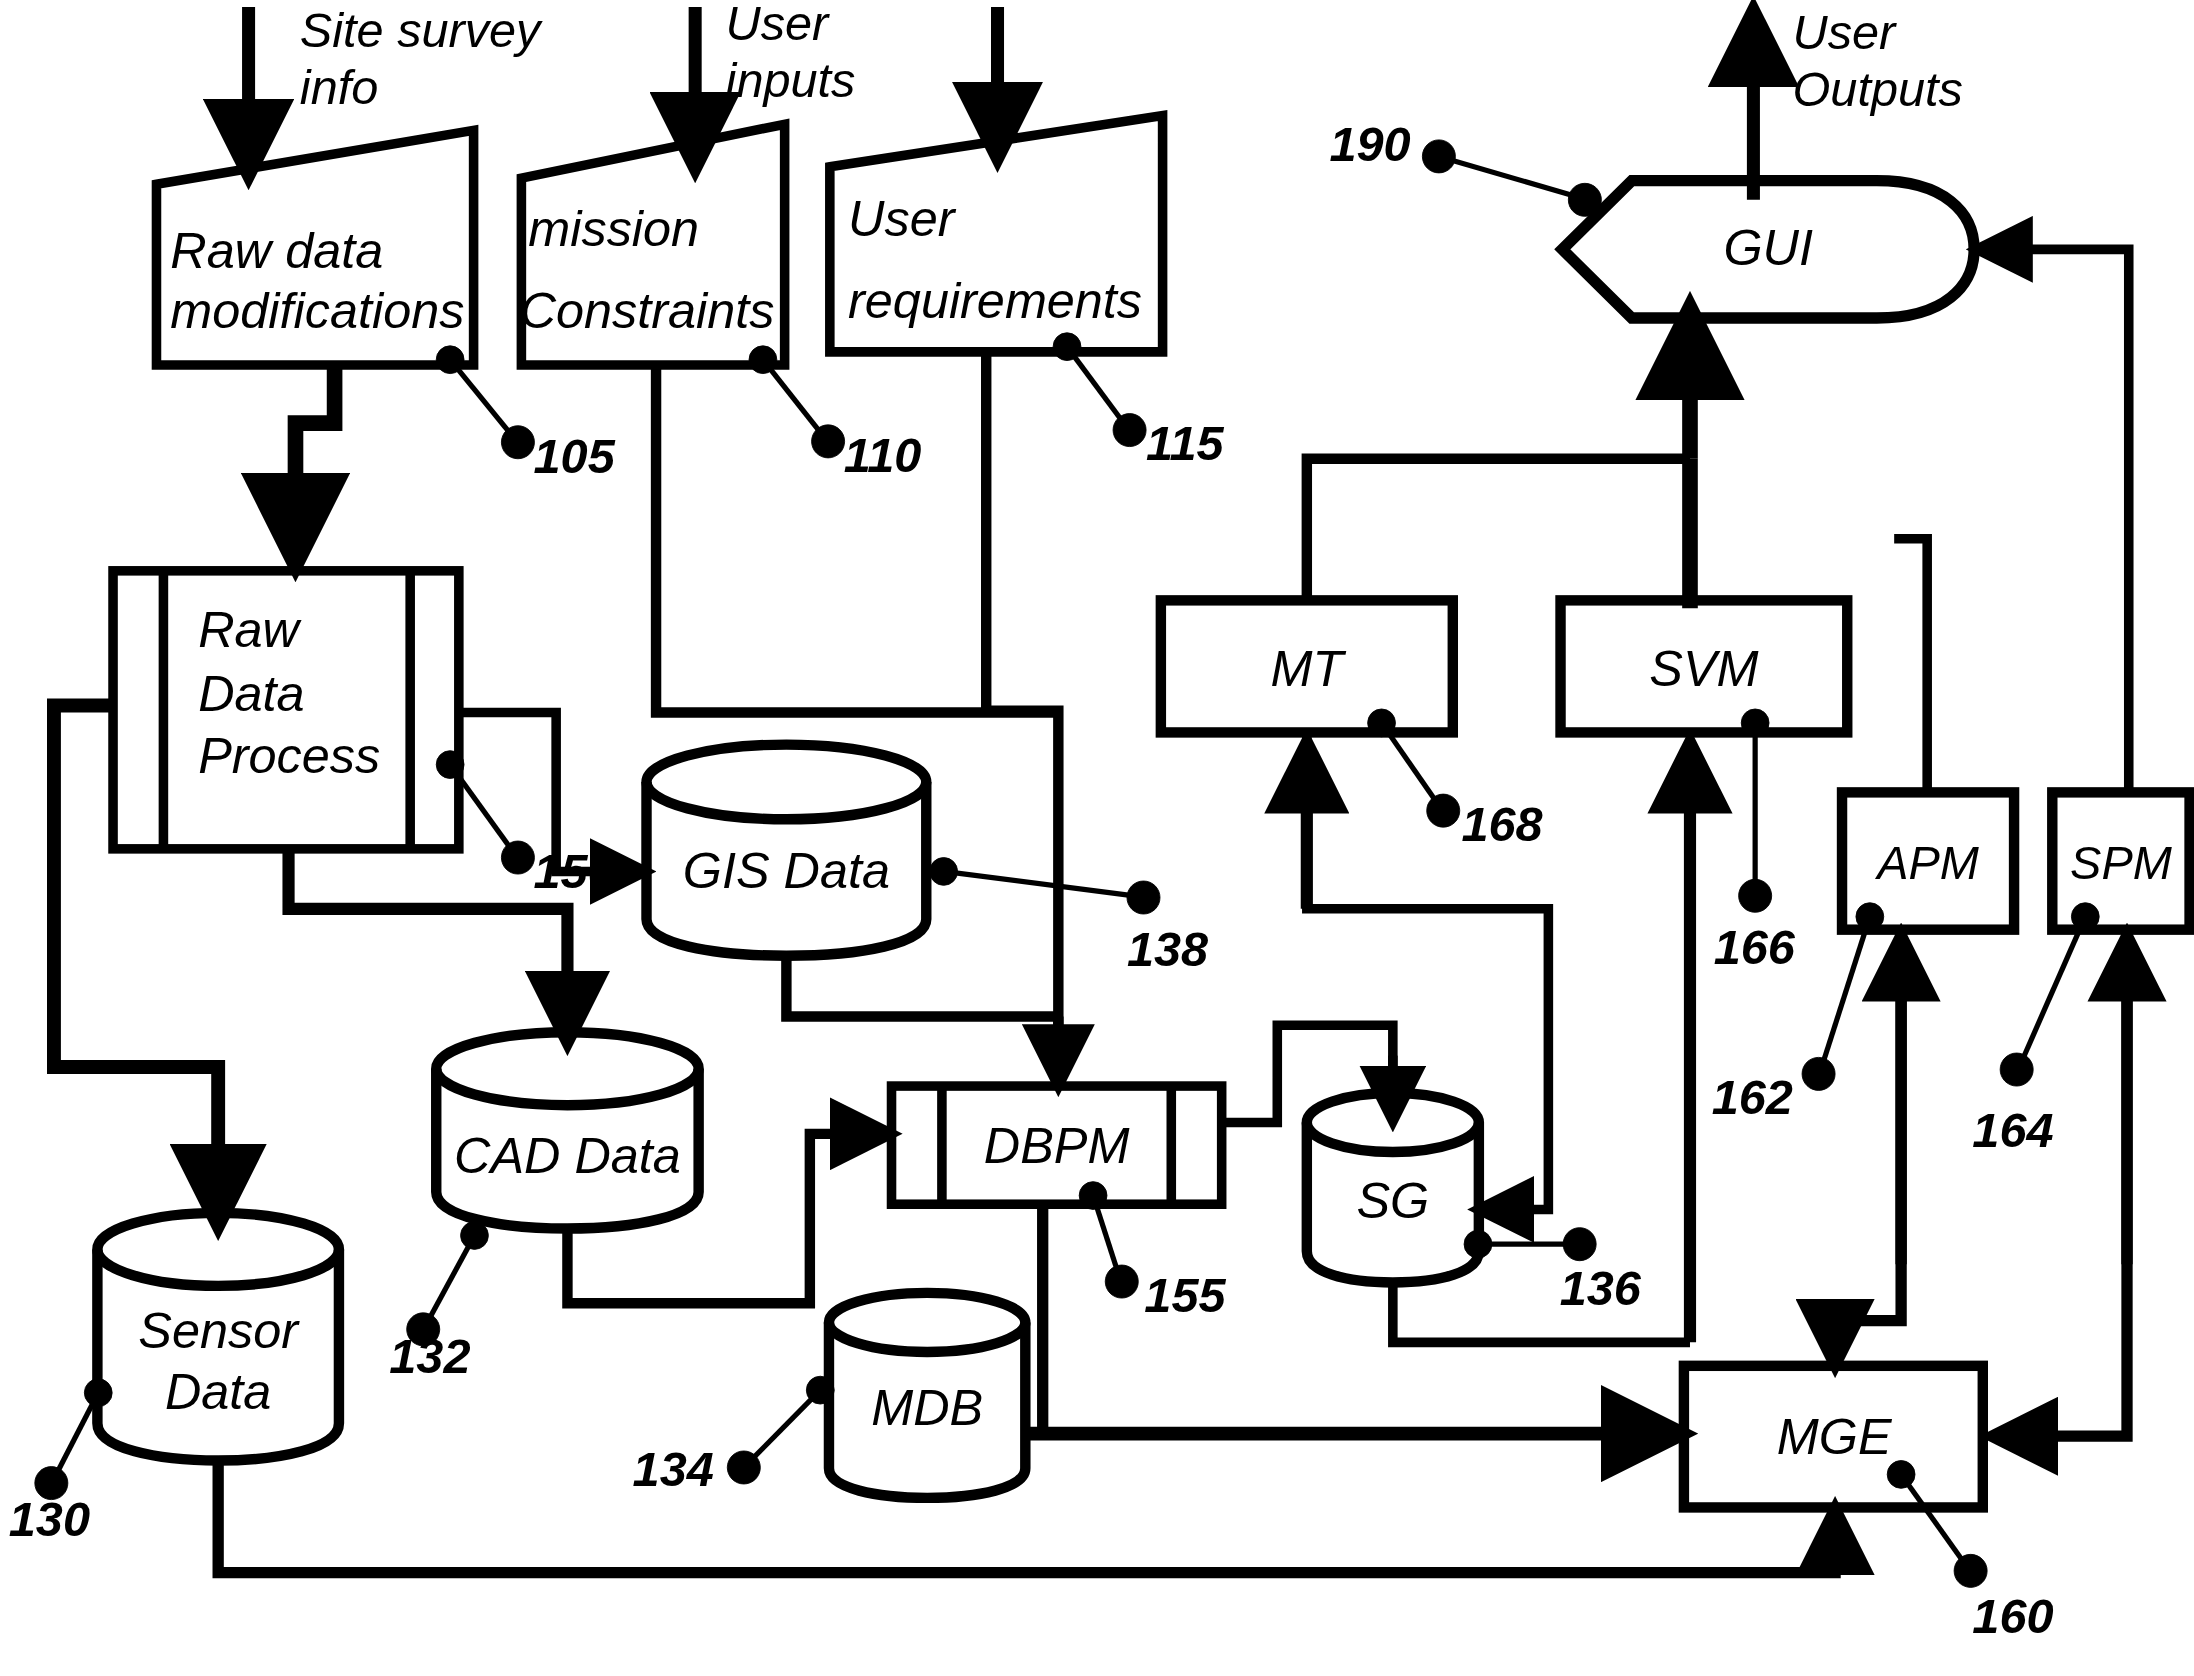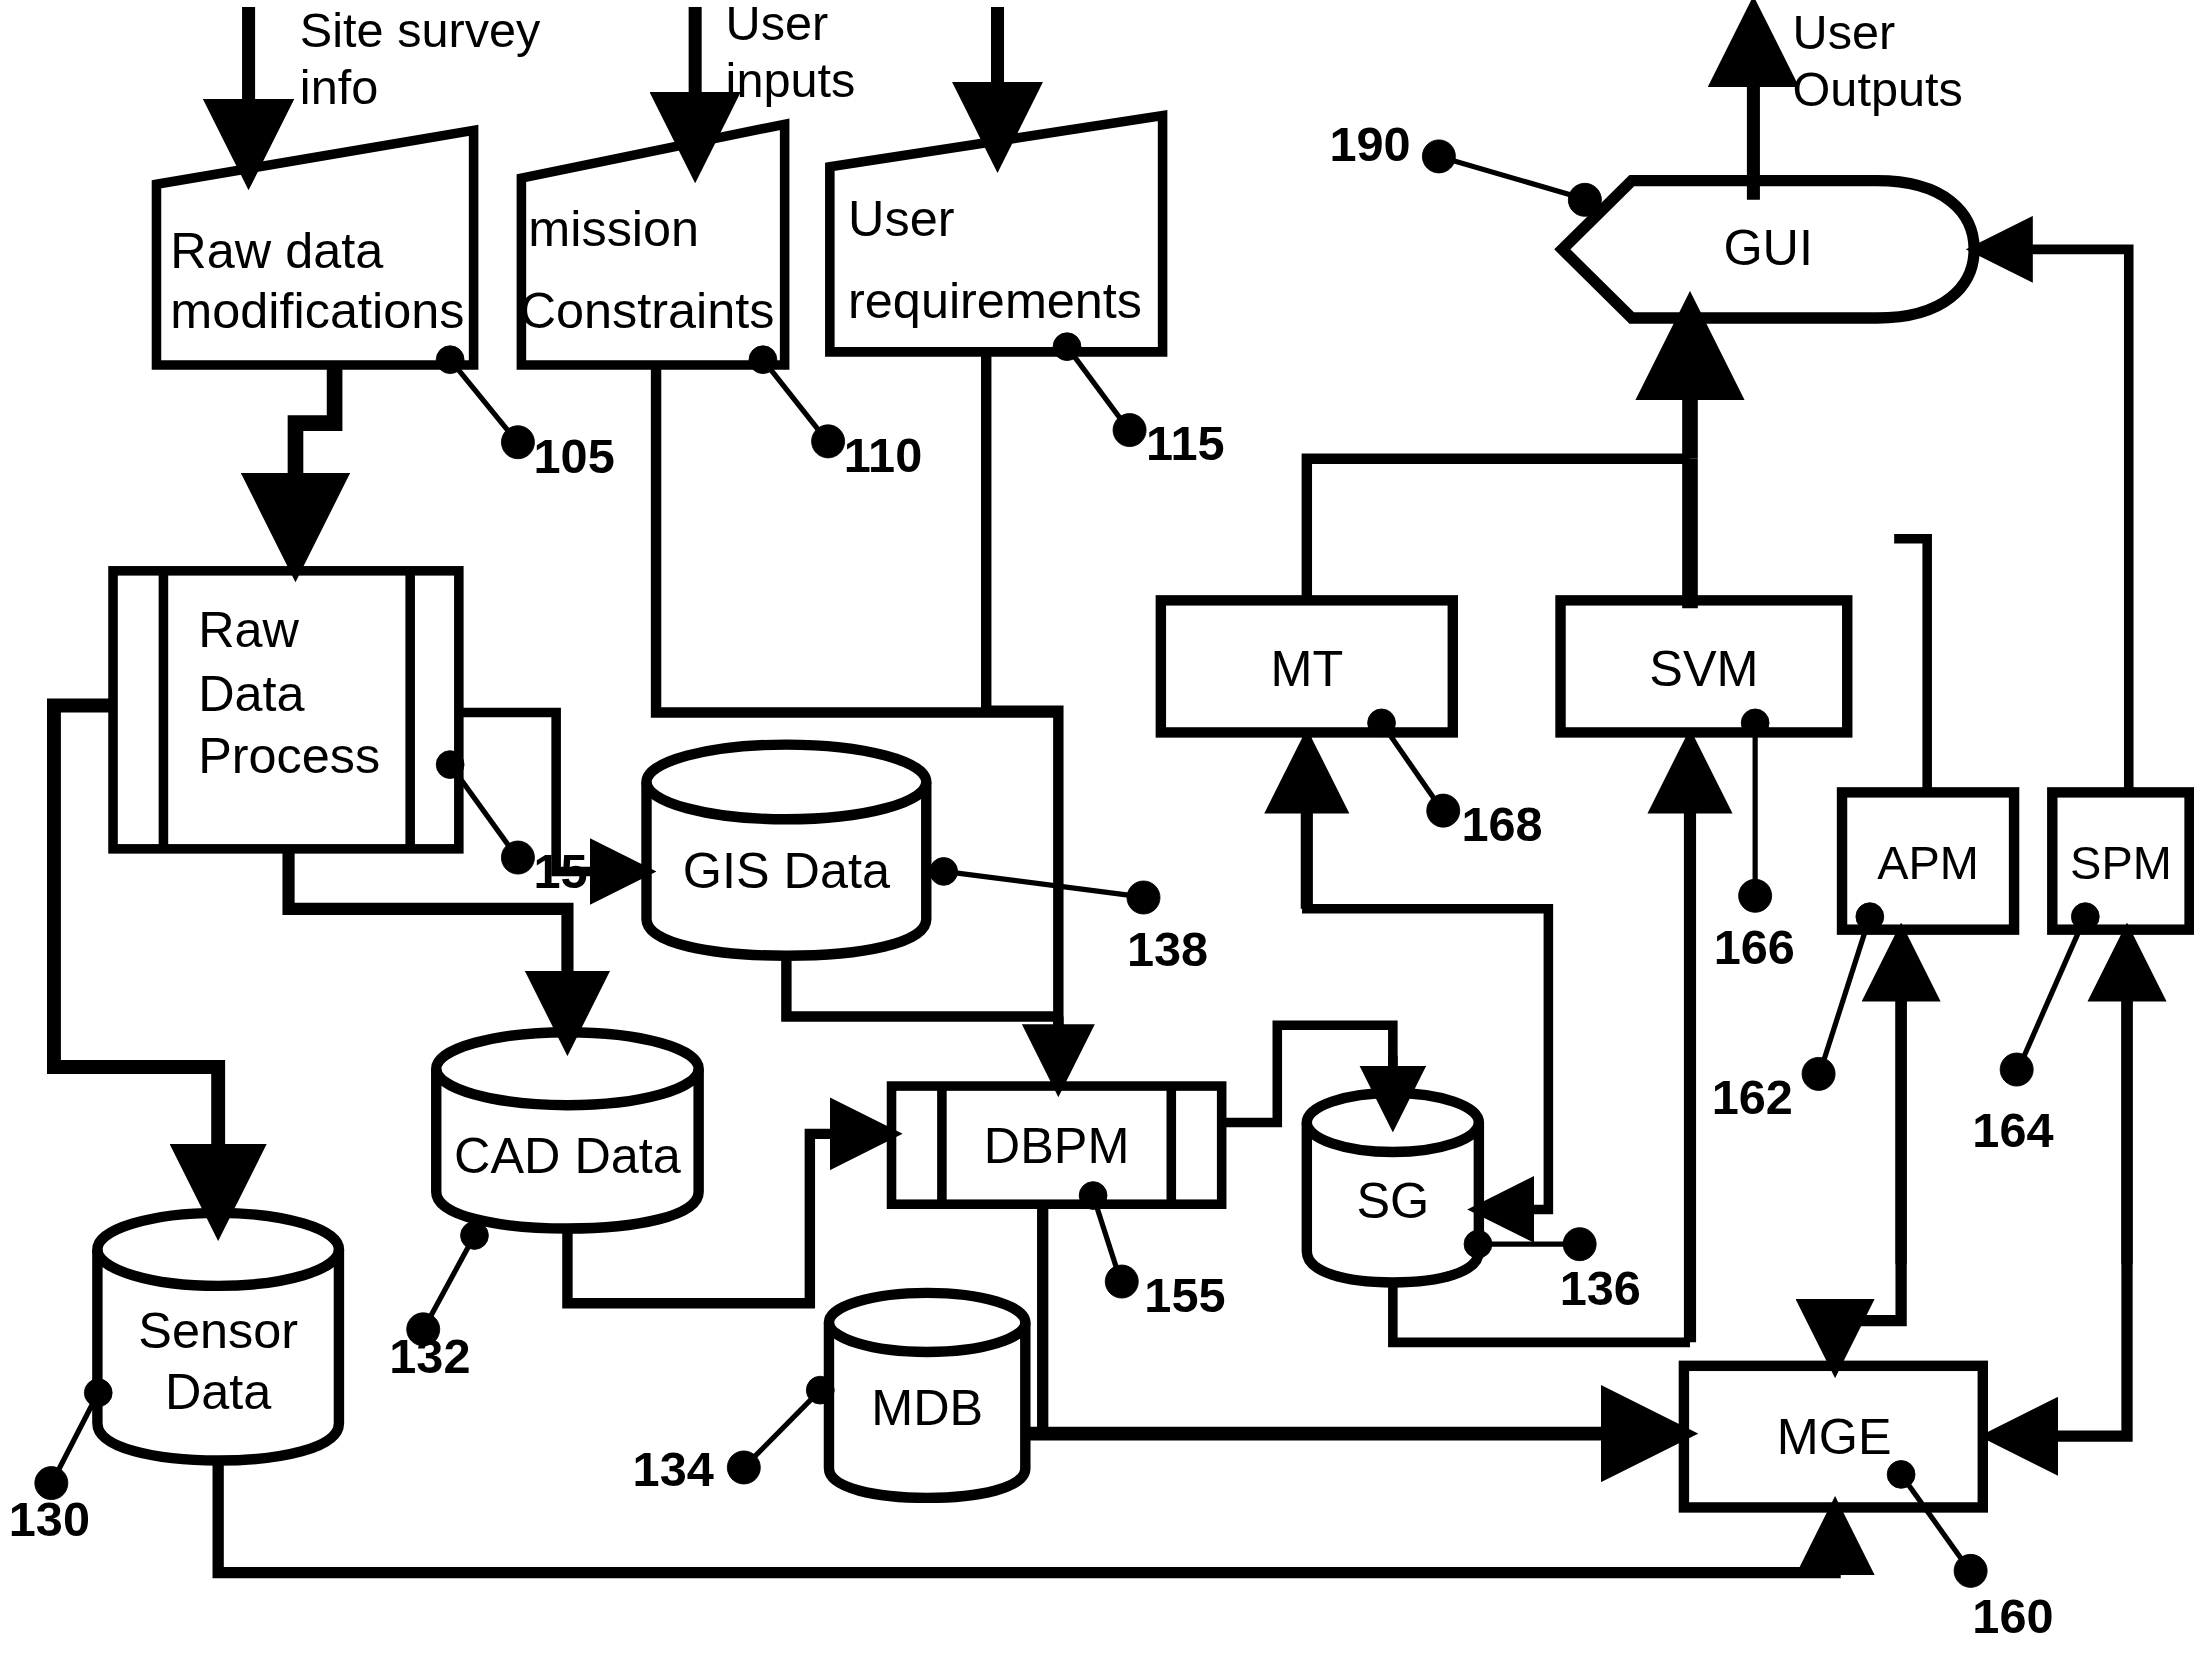--- a/index.html
+++ b/index.html
@@ -1,17 +1,17 @@
 <!DOCTYPE html>
 <html style="font-size:14px"><head>
 <meta charset="utf-8">
 <style>
   html,body{margin:0;padding:0;background:#ffffff;}
   body{width:2194px;height:1676px;font-family:"Liberation Sans",sans-serif;overflow:hidden;}
-  #stage{position:relative;width:2172px;height:1676px;}
+  #stage{position:relative;width:2172px;height:1676px;font-style:italic;}
   svg{display:block;}
   .lbl{font-family:"Liberation Sans",sans-serif;font-size:58px;fill:#000;}
   .lbl-sm{font-family:"Liberation Sans",sans-serif;font-size:54px;fill:#000;}
   .ref{font-family:"Liberation Sans",sans-serif;font-size:56px;font-weight:bold;fill:#000;}
   .ext{font-family:"Liberation Sans",sans-serif;font-size:56px;fill:#000;}
 </style>
 </head>
 <body>
 
 <div id="stage">

